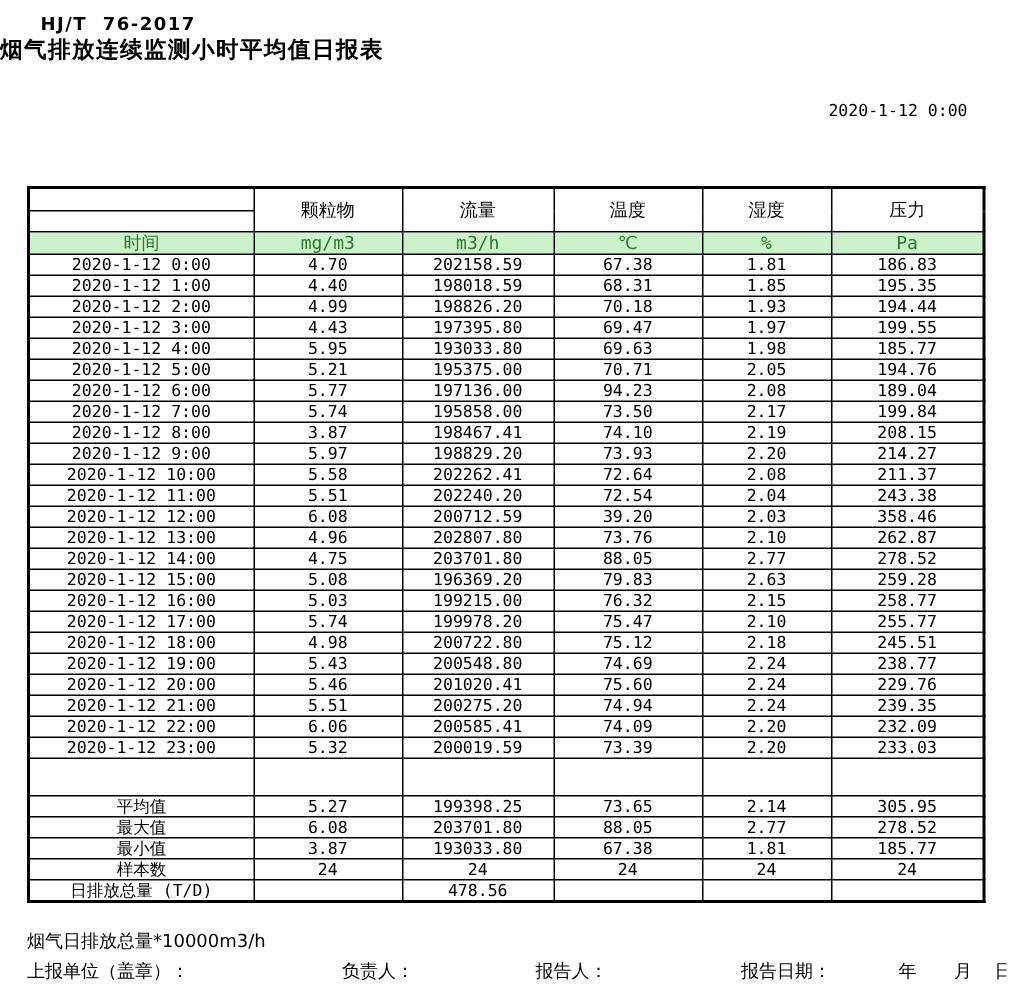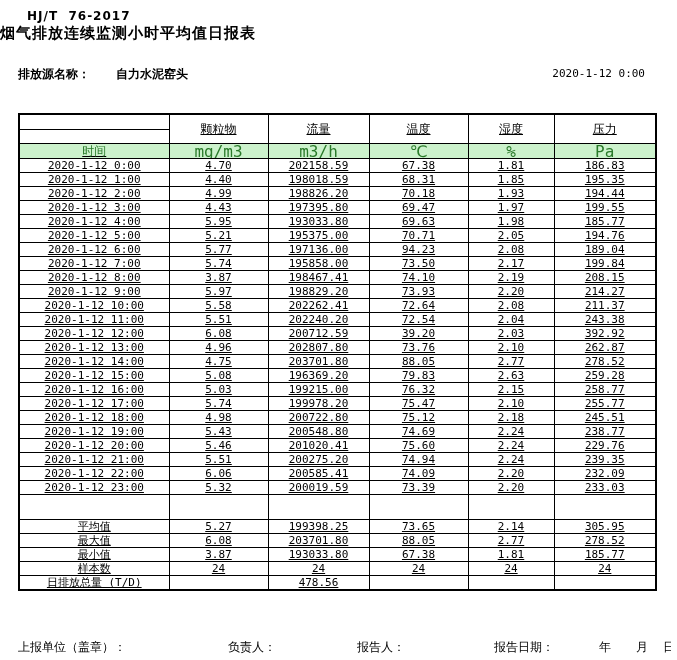--- a/index.html
+++ b/index.html
@@ -7,36 +7,35 @@
     position:relative;width:671px;height:660px;background:#fff;
     font-family:"DejaVu Sans","Liberation Sans",sans-serif;color:#000;overflow:hidden;
   }
   .std{position:absolute;left:27px;top:9px;font-size:12px;font-weight:bold;letter-spacing:1px;white-space:pre;}
   .title{position:absolute;left:0;top:24px;width:100%;font-size:15px;font-weight:bold;letter-spacing:1px;}
   .subhead{position:absolute;left:18px;top:66px;font-size:12px;font-weight:bold;}
   .subhead .src-name{margin-left:26px;}
   .datetime{position:absolute;right:26px;top:67px;font-size:11px;font-weight:normal;font-family:"DejaVu Sans Mono","Liberation Mono",monospace;}
 
   table.report{
-    position:absolute;left:18px;top:113px;border-collapse:collapse;table-layout:fixed;
+    position:absolute;left:18px;top:124px;border-collapse:collapse;table-layout:fixed;
     border:2px solid #000;
-    text-decoration:underline;
   }
   table.report td, table.report th{
     border:1px solid #000;text-align:center;vertical-align:middle;
     font-family:"DejaVu Sans Mono","DejaVu Sans","Liberation Sans",sans-serif;
     font-size:11px;font-weight:normal;padding:0;height:13px;line-height:13px;
     white-space:nowrap;overflow:hidden;
   }
   table.report th{font-size:12px;}
   tr.hrow1 td.c1{height:14px;}
   tr.hrow2 td.c1{height:13px;}
   tr.unit-row td{
     background:var(--green-bg,#ccf2cc);color:var(--green-tx,#2a7a2a);
-    height:14px;font-size:16px;
+    height:14px;font-size:12px;
   }
   tr.unit-row td.time-h{font-size:12px;}
   tr.spacer td{height:24px;}
   td.summary-label{font-size:12px;}
   .foot-note{position:absolute;left:18px;top:619px;font-size:12px;}
   .foot-line{position:absolute;left:0;top:639px;width:677px;font-size:12px;}
   .foot-line .lbl{position:absolute;white-space:nowrap;}
   .lbl-unit{left:18px;}
   .lbl-resp{left:228px;}
   .lbl-reporter{left:357px;}
@@ -46,23 +45,20 @@
   .lbl-day{left:663px;}
 </style>
 </head>
 <body>
 
 <div class="page">
 
   <div class="std">HJ/T  76-2017</div>
   <div class="title">烟气排放连续监测小时平均值日报表</div>
 
-  <div class="subhead">
-    <span>排放源名称：</span><span class="src-name">自力水泥窑头</span>
-  </div>
   <div class="datetime">2020-1-12 0:00</div>
 
   <table class="report">
     <colgroup>
       <col style="width:150px">
         <col style="width:99px">
         <col style="width:101px">
       <col style="width:99px">
         <col style="width:86px">
         <col style="width:102px">
@@ -184,21 +180,21 @@
           <td>72.54</td>
           <td>2.04</td>
           <td>243.38</td>
         </tr>
         <tr>
           <td>2020-1-12 12:00</td>
           <td>6.08</td>
           <td>200712.59</td>
           <td>39.20</td>
           <td>2.03</td>
-          <td>392.92</td>
+          <td>358.46</td>
         </tr>
         <tr>
           <td>2020-1-12 13:00</td>
           <td>4.96</td>
           <td>202807.80</td>
           <td>73.76</td>
           <td>2.10</td>
           <td>262.87</td>
         </tr>
         <tr>
@@ -325,20 +321,21 @@
           <td class="summary-label">日排放总量 (T/D)</td>
           <td></td>
           <td>478.56</td>
           <td></td>
           <td></td>
           <td></td>
         </tr>
       </tbody>
   </table>
 
+  <div class="foot-note">烟气日排放总量*10000m3/h</div>
 
   <div class="foot-line">
     <span class="lbl lbl-unit">上报单位（盖章）：</span>
     <span class="lbl lbl-resp">负责人：</span>
     <span class="lbl lbl-reporter">报告人：</span>
     <span class="lbl lbl-date">报告日期：</span>
     <span class="lbl lbl-year">年</span>
     <span class="lbl lbl-month">月</span>
     <span class="lbl lbl-day">日</span>
   </div>

